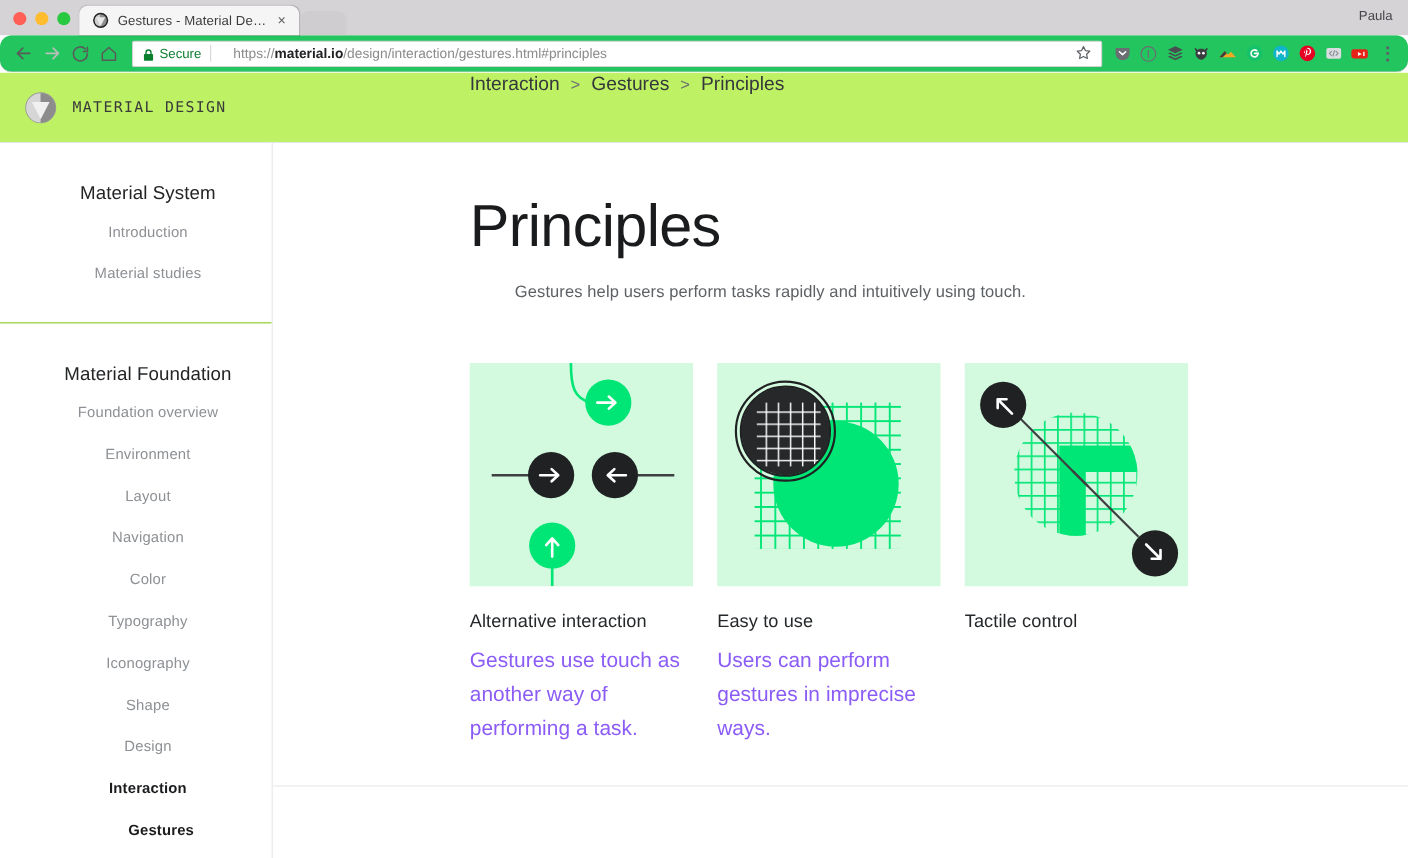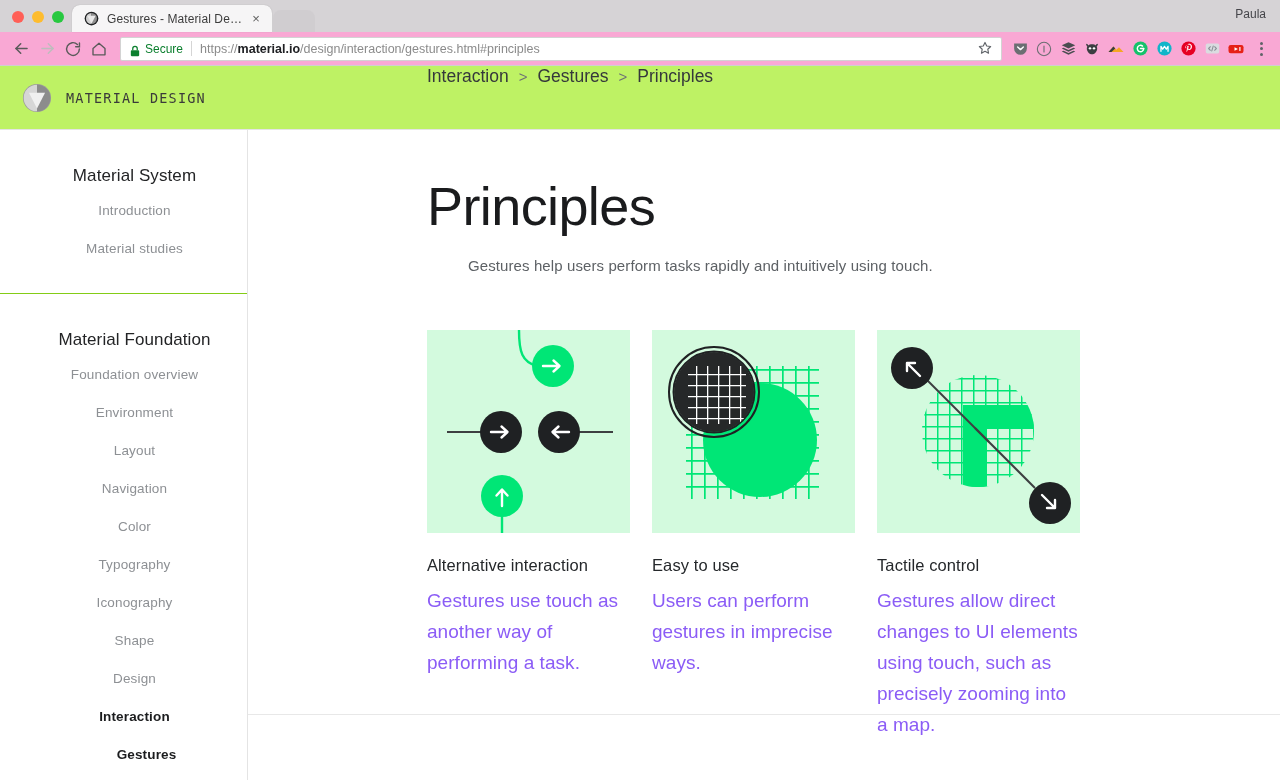--- a/index.html
+++ b/index.html
@@ -44,39 +44,40 @@
     width: 42px; height: 22px; background: #ccc9cc;
     border-top-left-radius: 8px; border-top-right-radius: 8px;
     margin-left: 1px; opacity: .55;
   }
   .profile-name {
     position: absolute; right: 14px; top: 7px;
     font-size: 12px; color: #45454a;
   }
 
   .toolbar {
-    height: 34px; background: #f9a8d4; border-bottom: 1px solid #cfcfcf;
+    height: 34px; background: #22c55e; border-bottom: 1px solid #cfcfcf;
     display: flex; align-items: center; padding: 0 8px;
     flex: 0 0 34px;
+    border-radius: 11px;
   }
   .navbtn {
     width: 26px; height: 26px; display: flex; align-items: center; justify-content: center;
     color: #5a5a5a; flex: 0 0 26px;
   }
   .navbtn.disabled { color: #bdbdbd; }
 
   .omnibox {
     flex: 1; height: 24px; background: #fff; border: 1px solid #d3d3d3;
     border-radius: 2px; display: flex; align-items: center;
     padding: 0 6px 0 9px; margin: 0 6px 0 8px;
   }
   .lock { width: 10px; height: 12px; margin-right: 5px; flex: 0 0 10px; }
   .secure-label { font-size: 12px; color: #0b7f2e; margin-right: 8px; white-space: nowrap; }
   .omni-sep { width: 1px; height: 15px; background: #d5d5d5; margin-right: 8px; }
-  .url { font-size: 12.5px; color: #8b8b8b; white-space: nowrap; overflow: hidden; }
+  .url { font-size: 12.5px; color: #8b8b8b; white-space: nowrap; overflow: hidden; margin-left: 12px; }
   .url b { color: #202124; font-weight: 700; }
   .star { width: 18px; height: 18px; margin-left: auto; color: #5f6368; flex: 0 0 18px; }
 
   .ext-row { display: flex; align-items: center; gap: 0px; }
   .ext {
     width: 24px; height: 24px; display: flex; align-items: center; justify-content: center;
     flex: 0 0 24px;
   }
   .kebab {
     width: 22px; height: 24px; display: flex; flex-direction: column;
@@ -433,21 +434,20 @@
                   <line x1="158" y1="158" x2="98" y2="98" stroke="#3d3f41" stroke-width="2"></line>
 
                   <circle cx="35" cy="38" r="21" fill="#1f2123"></circle>
                   <path d="M43 46 30 33M30 41v-8h8" fill="none" stroke="#ffffff" stroke-width="2.4" stroke-linecap="round" stroke-linejoin="round"></path>
 
                   <circle cx="173" cy="173" r="21" fill="#1f2123"></circle>
                   <path d="M165 165l13 13M178 170v8h-8" fill="none" stroke="#ffffff" stroke-width="2.4" stroke-linecap="round" stroke-linejoin="round"></path>
                 </svg>
               </div>
               <div class="card-h">Tactile control</div>
-              <div class="card-p">Gestures allow direct changes to UI elements using touch, such as precisely zooming into a map.</div>
             </div>
 
           </div>
         </div>
       </main>
 
     </div>
   </div>
 </div>
 

